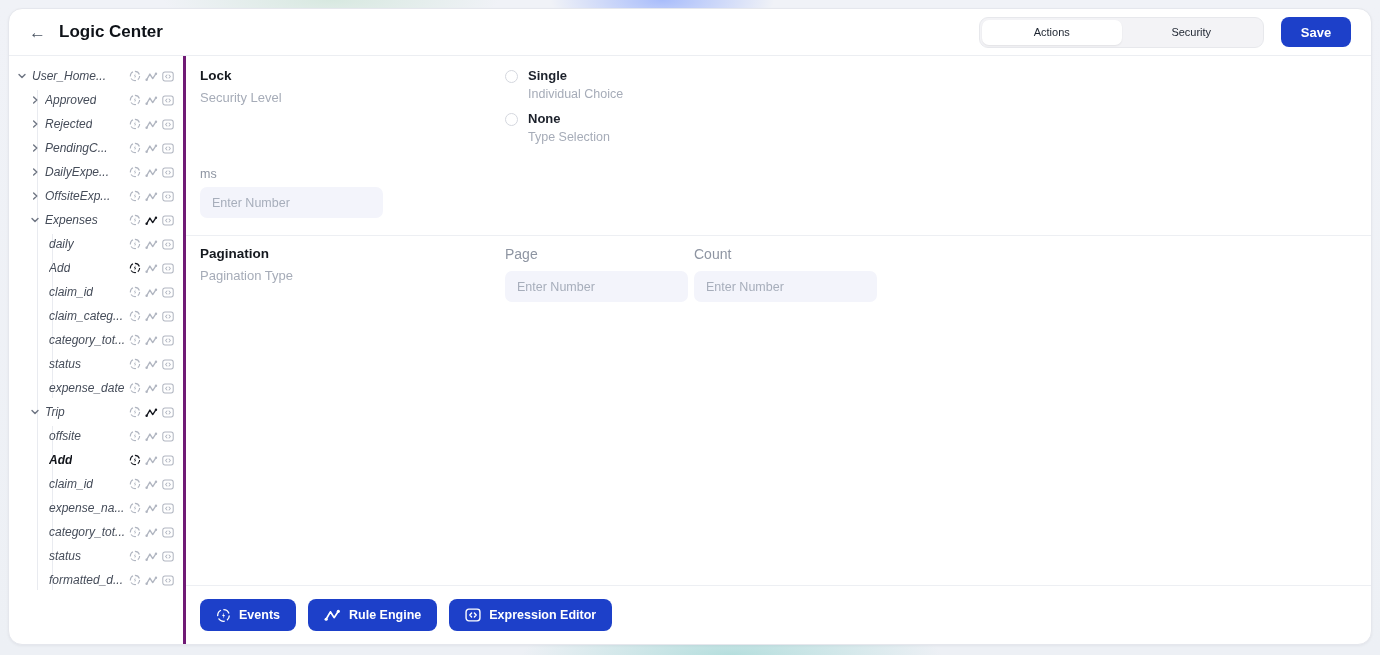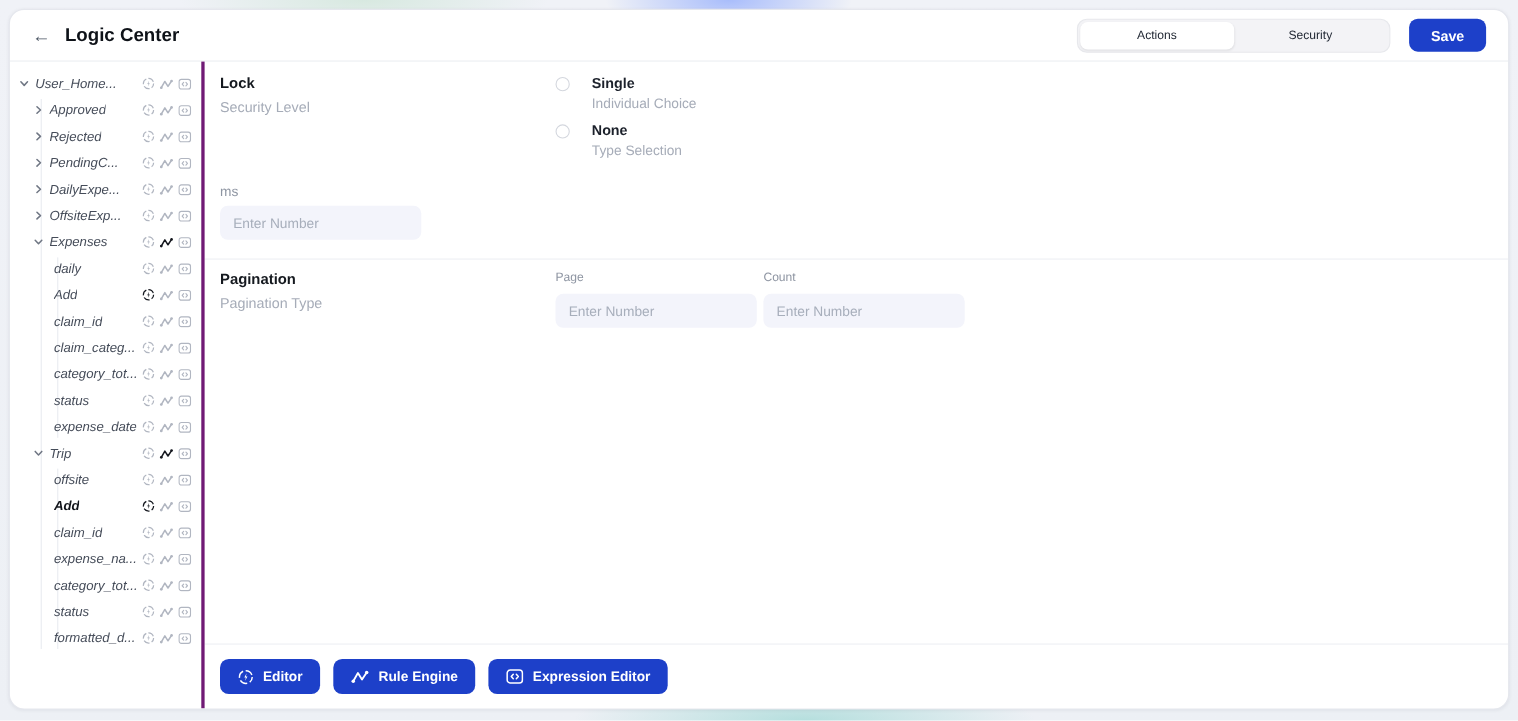--- a/index.html
+++ b/index.html
@@ -42,33 +42,33 @@
   .ticon.on { color:#15181f; }
   
   .main { flex:1; display:flex; flex-direction:column; min-width:0; }
   .content { flex:1; min-height:0; }
   .pad { padding-left:14px; }
   .hr { border-top:1px solid #edeff3; }
   .row { display:grid; grid-template-columns:305px 1fr; }
   .sec1 { padding-top:12px; }
   .slabel { font-size:13.5px; font-weight:700; color:#15191f; margin-bottom:7px; }
   .ssub { font-size:13px; color:#a6acb8; }
-  .radio-opt { display:flex; gap:20px; margin-bottom:10px; cursor:pointer; }
+  .radio-opt { display:flex; gap:10px; margin-bottom:10px; cursor:pointer; }
   .radio { width:13px; height:13px; border:1.5px solid #d4d7de; border-radius:50%; margin-top:2px; flex:0 0 13px; background:#fff; }
   .opt-title { font-size:13px; font-weight:700; color:#1c212b; margin-bottom:4px; }
   .opt-desc { font-size:12.5px; color:#a6acb8; }
   .ttl-row { margin-top:13px; }
   .unit { font-size:12.5px; color:#8e95a2; margin-bottom:6px; }
   .num-input { width:183px; height:31px; background:#f3f4fb; border:none; border-radius:7px; padding:0 12px; font-size:12.5px; color:#2c3340; font-family:inherit; outline:none; }
   .num-input::placeholder { color:#a7aebb; }
   .sec1-bottom { height:17px; }
   .sec2 { padding-top:10px; }
   .fields { display:flex; gap:6px; }
   .fgroup { width:183px; }
-  .flabel { font-size:11px; color:#8e95a2; margin-bottom:9px; }
+  .flabel { font-size:14px; color:#8e95a2; margin-bottom:9px; }
   .fgroup .num-input { width:100%; }
   
   .footer { flex:0 0 58px; display:flex; align-items:center; gap:12px; padding:0 14px; }
   .fbtn { height:32px; background:var(--accent,#1d40c9); color:#fff; border:none; border-radius:8px; display:flex; align-items:center; gap:8px; padding:0 16px; font-size:12.5px; font-weight:700; font-family:inherit; cursor:pointer; }
   .fbtn .fic { display:flex; color:#fff; }
 </style>
 </head>
 <body>
 
 <div class="card">
@@ -746,21 +746,21 @@
       <div class="hr"></div>
 
       <div class="footer">
         <button class="fbtn">
           <span class="fic">
             <svg width="15" height="15" viewBox="0 0 16 16" fill="none">
                 <circle cx="8" cy="8" r="6.2" stroke="currentColor" stroke-width="1.4" stroke-dasharray="7.5 2.6" stroke-dashoffset="2"></circle>
                 <path d="M8.7 4.4 L6.5 8.4 H8 L7.3 11.5 L9.6 7.5 H8.05 Z" fill="currentColor"></path>
               </svg>
           </span>
-          <span>Editor</span>
+          <span>Events</span>
         </button>
         <button class="fbtn">
           <span class="fic">
             <svg width="17" height="14" viewBox="0 0 16 13" fill="none" stroke="currentColor" stroke-width="1.6" stroke-linecap="round" stroke-linejoin="round">
                 <path d="M2 10.5 L6 3.5 L9.5 9 L13.5 3"></path>
                 <circle cx="2" cy="10.5" r="1.5" fill="currentColor" stroke="none"></circle>
                 <circle cx="13.5" cy="3" r="1.5" fill="currentColor" stroke="none"></circle>
               </svg>
           </span>
           <span>Rule Engine</span>

